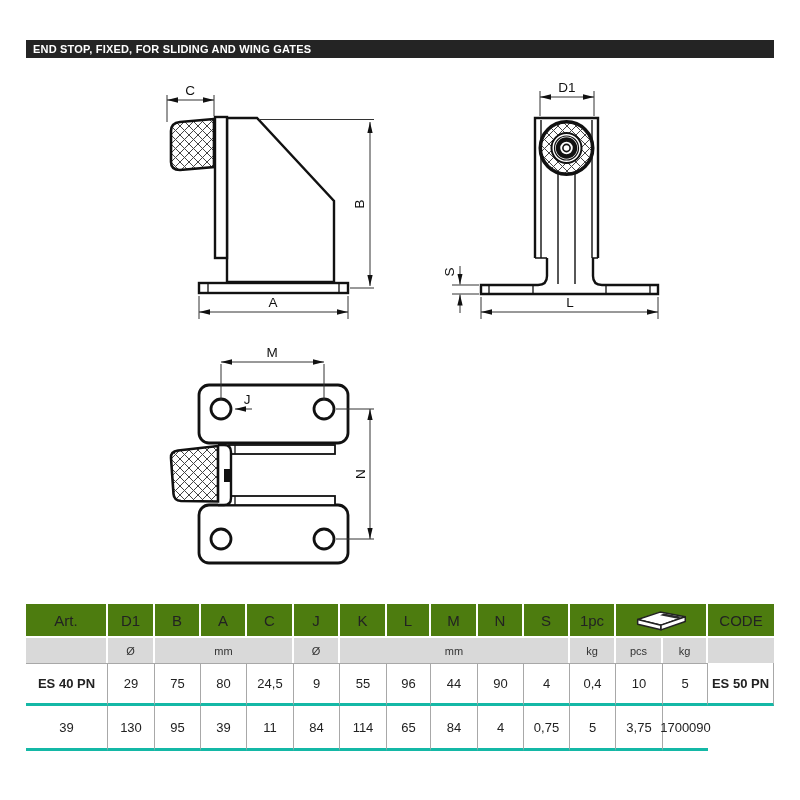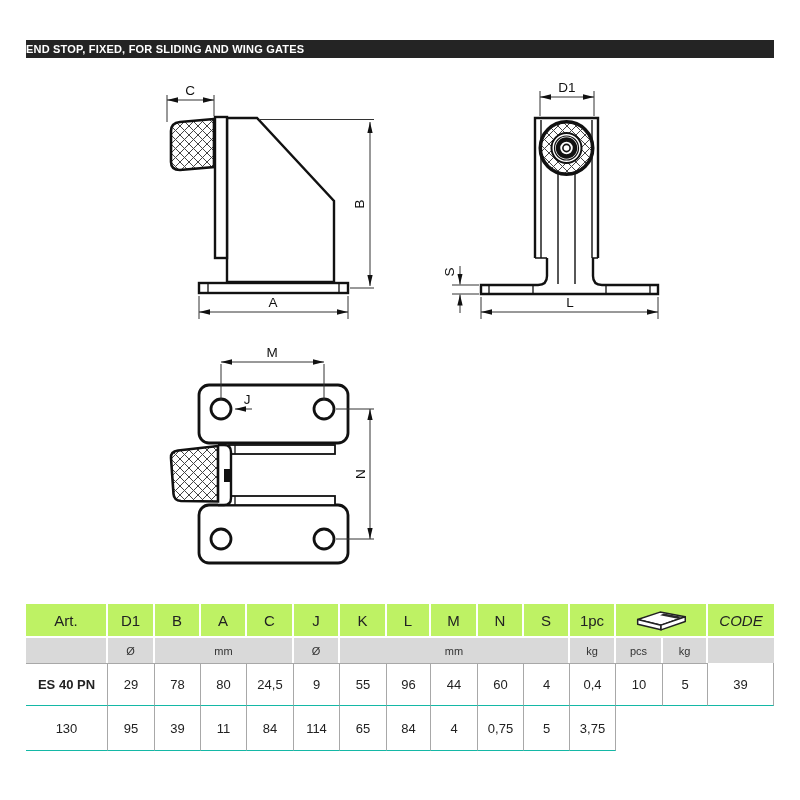--- a/index.html
+++ b/index.html
@@ -3,50 +3,50 @@
 <meta charset="utf-8">
 <style>
   html,body{margin:0;padding:0;}
   body{
     width:800px;height:800px;position:relative;background:#fff;
     font-family:"Liberation Sans",sans-serif;color:#111;overflow:hidden;
   }
   .title-bar{
     position:absolute;left:26px;top:40px;width:748px;height:18px;
     background:#242424;color:#fff;font-size:11px;font-weight:bold;
-    line-height:19px;box-sizing:border-box;letter-spacing:0.2px;
+    line-height:19px;padding-left:7px;box-sizing:border-box;letter-spacing:0.2px;
     white-space:nowrap;
   }
   .drawing-svg{position:absolute;left:0;top:60px;}
   .dim-text{font-size:13.5px;fill:#111;text-anchor:middle;font-family:"Liberation Sans",sans-serif;}
   
   .spec-table{
     position:absolute;left:26px;top:604px;width:748px;
     display:grid;
     grid-template-columns:82px 47px 46px 46px 47px 46px 47px 44px 47px 46px 46px 46px 47px 45px 66px;
     grid-template-rows:34px 25px 43px 45px;
   }
   .spec-table > div{
     display:flex;align-items:center;justify-content:center;
     box-sizing:border-box;
   }
   .h{
-    background:#bef264;border-right:2px solid #fff;border-bottom:2px solid #fff;
+    background:#4d7c0f;border-right:2px solid #fff;border-bottom:2px solid #fff;
     font-size:15px;color:#222;
   }
   .u{
     background:#d9d9d9;border-right:2px solid #fff;
     font-size:11px;color:#333;
   }
-  .noR{border-right:none !important;font-style:italic;}
+  .noR{border-right:none !important;}
   .sp3{grid-column:span 3;}
   .sp5{grid-column:span 5;}
   .sp2{grid-column:span 2;}
   .d{
-    background:#fff;border-right:1px solid #a8a8a8;border-bottom:1px solid #14b8a6;
+    background:#fff;border-right:1px solid #a8a8a8;border-bottom:3px solid #14b8a6;
     font-size:13px;color:#222;
   }
   .rt{border-top:1px solid #a8a8a8;}
   .art{font-weight:bold;}
 </style>
 </head>
 <body>
 
 <div class="title-bar">END STOP, FIXED, FOR SLIDING AND WING GATES</div>
 
@@ -170,39 +170,41 @@
   <div class="u sp3">mm</div>
   <div class="u">Ø</div>
   <div class="u sp5">mm</div>
   <div class="u">kg</div>
   <div class="u">pcs</div>
   <div class="u">kg</div>
   <div class="u noR"></div>
 
   <div class="d rt art">ES 40 PN</div>
   <div class="d rt">29</div>
-  <div class="d rt">78</div>
+  <div class="d rt">75</div>
   <div class="d rt">80</div>
   <div class="d rt">24,5</div>
   <div class="d rt">9</div>
   <div class="d rt">55</div>
   <div class="d rt">96</div>
   <div class="d rt">44</div>
-  <div class="d rt">60</div>
+  <div class="d rt">90</div>
   <div class="d rt">4</div>
   <div class="d rt">0,4</div>
   <div class="d rt">10</div>
   <div class="d rt">5</div>
 
+  <div class="d art">ES 50 PN</div>
   <div class="d">39</div>
   <div class="d">130</div>
   <div class="d">95</div>
   <div class="d">39</div>
   <div class="d">11</div>
   <div class="d">84</div>
   <div class="d">114</div>
   <div class="d">65</div>
   <div class="d">84</div>
   <div class="d">4</div>
   <div class="d">0,75</div>
   <div class="d">5</div>
   <div class="d">3,75</div>
+  <div class="d noR">1700090</div>
 </div>
 
 </body></html>

